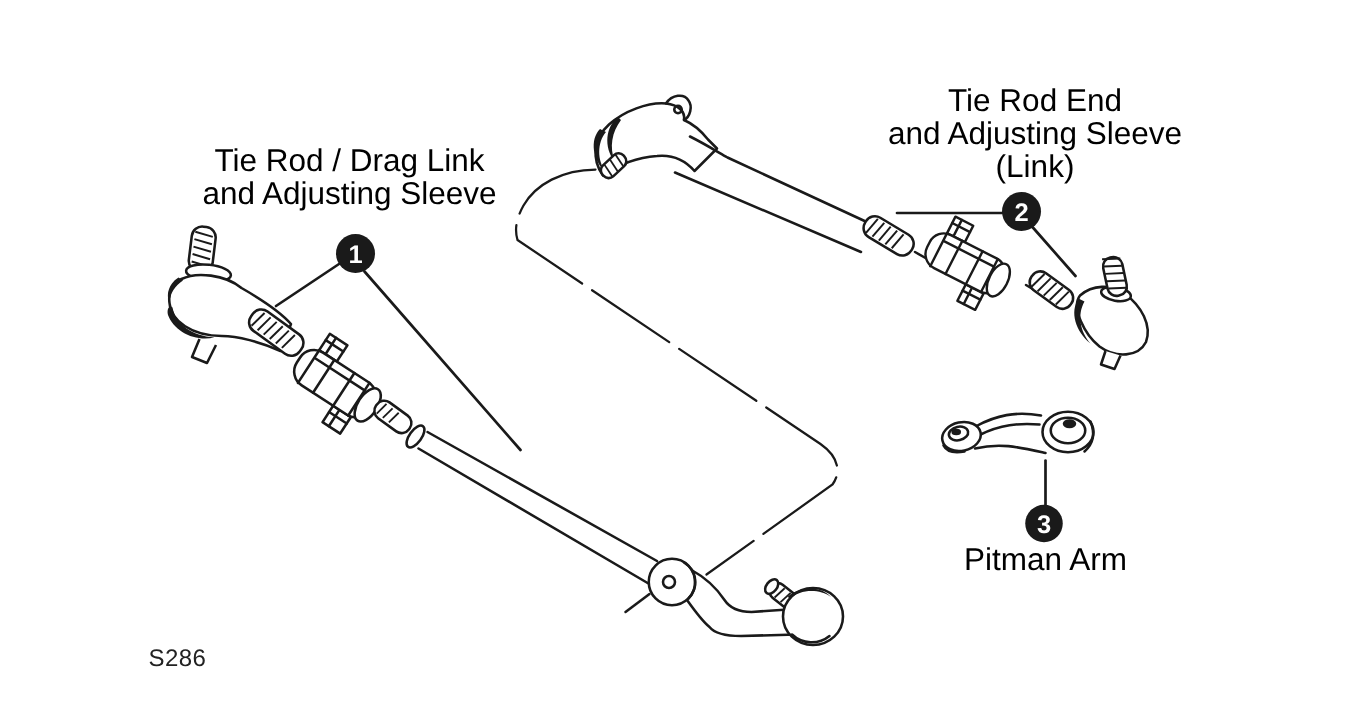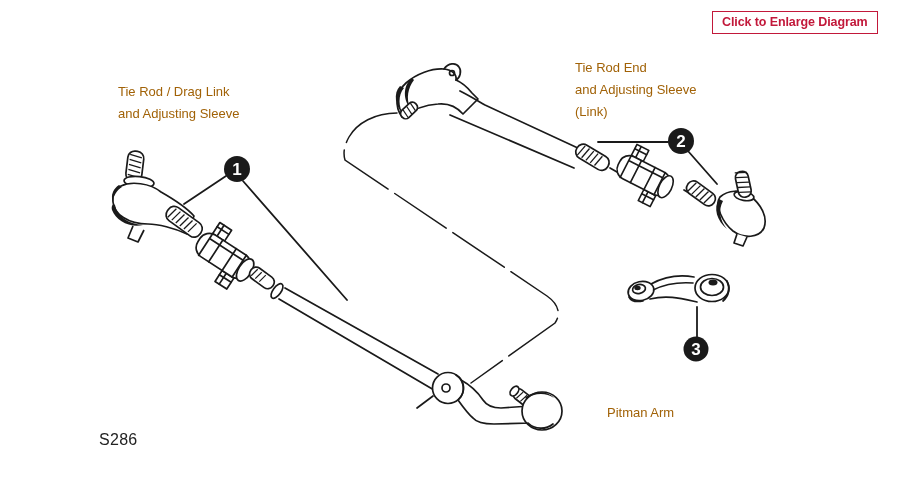--- a/index.html
+++ b/index.html
@@ -6,22 +6,22 @@
   #stage{
     position:relative;width:909px;height:484px;background:#ffffff;overflow:hidden;
     font-family:"Liberation Sans", sans-serif;
   }
   .enlarge-btn{
     position:absolute;left:712px;top:11px;height:19px;line-height:19px;
     padding:1px 9px;border:1px solid #c2183a;color:#c2183a;background:#ffffff;
     font-size:12.5px;font-weight:bold;letter-spacing:-0.1px;cursor:pointer;white-space:nowrap;
   }
   .dlabel{
-    position:absolute;text-align:left;color:#a16207;
-    font-size:13px;line-height:22px;font-weight:normal;
+    position:absolute;text-align:center;color:#000000;
+    font-size:21px;line-height:22px;font-weight:normal;
   }
   .dlabel span{display:block;}
   .figcode{
     position:absolute;left:99px;top:431px;font-size:16px;color:#222222;letter-spacing:0.3px;
   }
   svg{position:absolute;left:0;top:0;}
   .ink{stroke:#1a1a1a;stroke-width:1.7;fill:none;stroke-linecap:round;stroke-linejoin:round;}
   .inkfill{stroke:#1a1a1a;stroke-width:1.7;fill:#ffffff;stroke-linejoin:round;}
   .dark{fill:#1a1a1a;stroke:none;}
   .phantom{stroke:#1a1a1a;stroke-width:1.5;fill:none;stroke-dasharray:62 8;stroke-linecap:round;}
@@ -213,31 +213,30 @@
       <circle cx="681" cy="141" r="13" fill="#1a1a1a"></circle>
       <text class="cnum" x="681" y="147">2</text>
     </g>
     <g>
       <line class="cl" x1="697" y1="307" x2="697" y2="337"></line>
       <circle cx="696" cy="349" r="12.5" fill="#1a1a1a"></circle>
       <text class="cnum" x="696" y="355">3</text>
     </g>
   </svg>
 
-  <div class="dlabel" style="left:118px;top:81px;width:230px;">
+  <div class="dlabel" style="left:118px;top:97px;width:230px;">
     <span>Tie Rod / Drag Link</span>
     <span>and Adjusting Sleeve</span>
   </div>
 
   <div class="dlabel" style="left:575px;top:57px;width:230px;">
     <span>Tie Rod End</span>
     <span>and Adjusting Sleeve</span>
     <span>(Link)</span>
   </div>
 
-  <div class="dlabel" style="left:607px;top:363px;width:180px;margin-top:39px;">
+  <div class="dlabel" style="left:607px;top:363px;width:180px;">
     <span>Pitman Arm</span>
   </div>
 
   <div class="figcode">S286</div>
 
-  <div class="enlarge-btn">Click to Enlarge Diagram</div>
 </div>
 
 </body></html>

